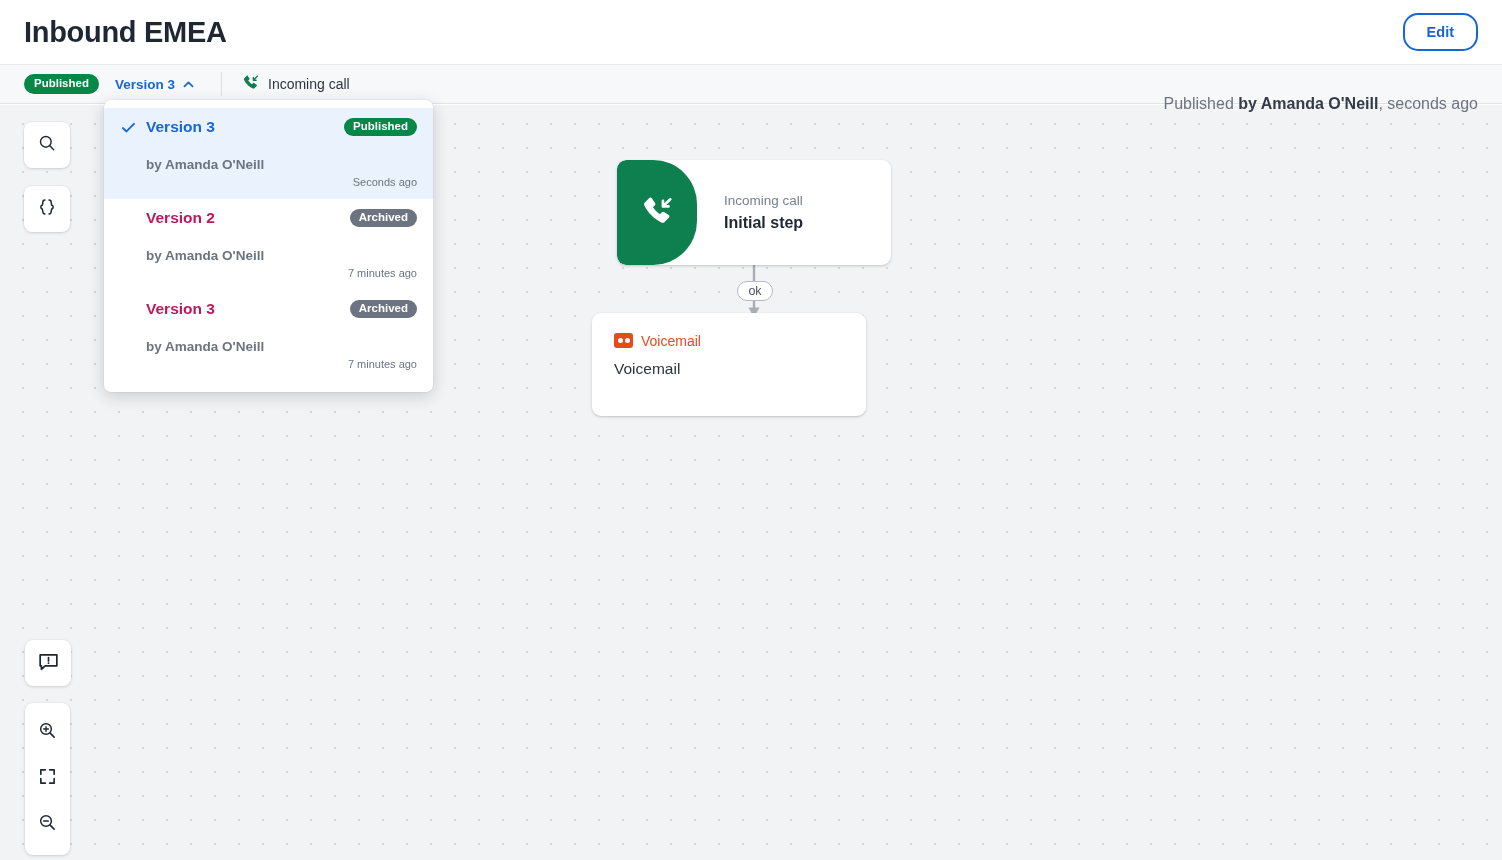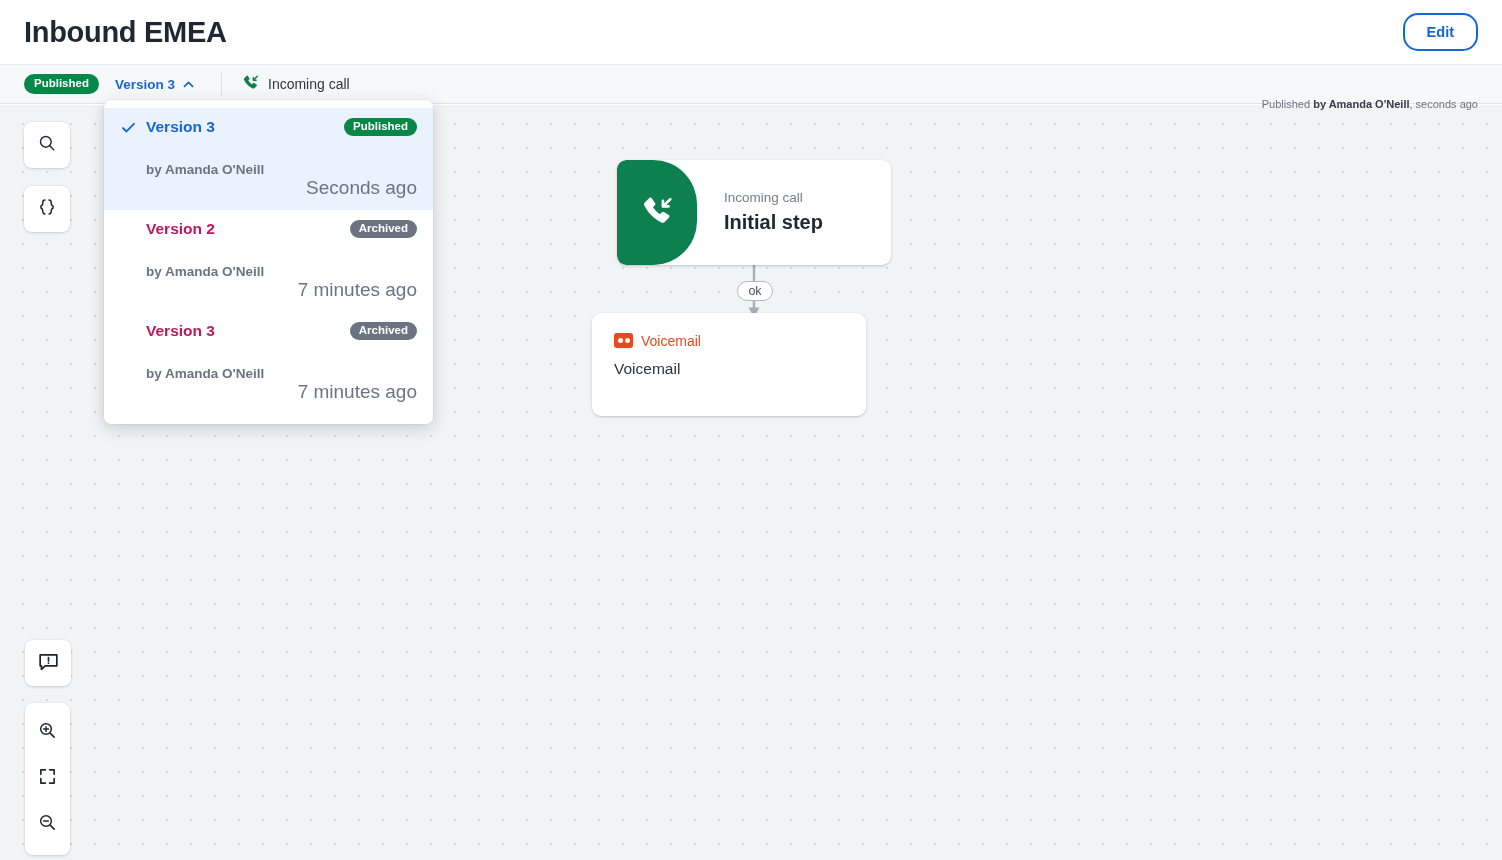--- a/index.html
+++ b/index.html
@@ -100,21 +100,21 @@
   }
   .trigger-chip {
     display: flex;
     align-items: center;
     gap: 9px;
     font-size: 14px;
     color: #2c3542;
   }
   .toolbar-spacer { flex: 1; }
   .published-meta {
-    font-size: 11px;
+    font-size: 16px;
     color: #6b7480;
     margin-top: 40px;
   }
   .published-meta b { color: #343c48; }
 
   
   .canvas {
     position: absolute;
     top: 105px; left: 0;
     width: 1502px;
@@ -191,21 +191,21 @@
     flex-direction: column;
     justify-content: center;
     padding-left: 27px;
   }
   .node-sub {
     font-size: 13.5px;
     color: #77808c;
     line-height: 1.5;
   }
   .node-main {
-    font-size: 20px;
+    font-size: 16px;
     font-weight: bold;
     color: #1f2733;
     line-height: 1.45;
   }
 
   #node-voicemail {
     left: 592px; top: 208px;
     width: 274px; height: 103px;
     padding: 20px 22px;
   }
@@ -302,21 +302,21 @@
     line-height: 1.3;
   }
   .vrow.selected .vrow-title { color: #1666d8; }
   .vrow-author {
     font-size: 13.5px;
     font-weight: bold;
     color: #6b7480;
     line-height: 1.35;
   }
   .vrow-time {
-    font-size: 19px;
+    font-size: 11px;
     color: #6b7480;
     line-height: 1.35;
     margin-top: 35px;
   }
   .pill {
     font-size: 11.5px;
     font-weight: bold;
     color: #ffffff;
     border-radius: 10px;
     padding: 2px 9px 3px;

